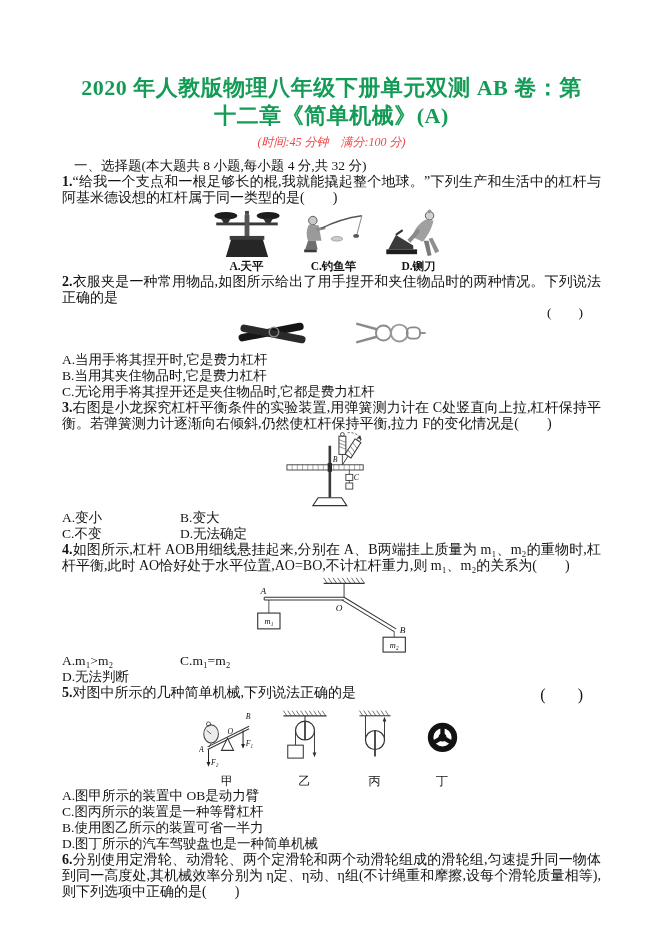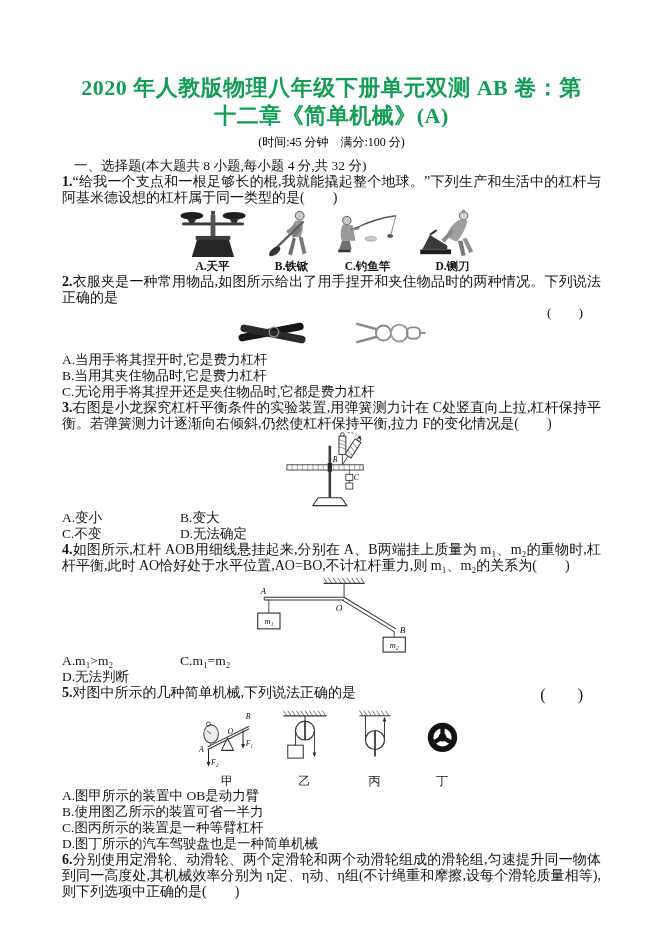--- a/index.html
+++ b/index.html
@@ -1,21 +1,21 @@
 <!DOCTYPE html>
 <html><head>
 <meta charset="utf-8">
 <style>
   html,body{margin:0;padding:0;background:#ffffff;}
   body{width:661px;height:936px;overflow:hidden;
        font-family:"Liberation Serif","DejaVu Serif",serif;color:#141414;}
   .page{width:661px;height:732px;position:relative;}
   .content{padding:74px 60px 0 62px;}
   .title{margin:0;text-align:center;font-size:22px;line-height:28px;font-weight:700;color:#149c57;letter-spacing:.5px;}
-  .subtitle{margin:5px 0 0;text-align:center;font-size:12px;line-height:15px;color:#000000;}
+  .subtitle{margin:5px 0 0;text-align:center;font-size:12px;line-height:15px;color:#ef4444;font-style:italic;}
   .section{margin:7px 12px 0;font-size:13.5px;line-height:17px;}
   p.q{margin:0;font-size:14px;line-height:16px;text-align:justify;}
   .qnum{font-weight:700;}
   .qline{display:flex;justify-content:space-between;align-items:flex-start;}
   .bracket-line{text-align:right;padding-right:18px;font-size:13.5px;line-height:14px;height:14px;}
   .opt{font-size:13.5px;line-height:16px;}
   .opt-grid{display:grid;grid-template-columns:118px 1fr;font-size:13.5px;line-height:16px;}
   .fig{display:flex;justify-content:center;align-items:flex-end;}
   .fig svg{display:block;}
   .fig-cell{display:flex;flex-direction:column;align-items:center;}
@@ -51,33 +51,20 @@
           <path d="M11,10 L21,10 L18,15 L14,15 Z" fill="#2e2e2e"></path>
           <ellipse cx="60" cy="7" rx="12" ry="4" fill="#1d1d1d"></ellipse>
           <path d="M55,10 L65,10 L62,15 L58,15 Z" fill="#2e2e2e"></path>
           <rect x="6" y="14" width="64" height="3" fill="#3a3a3a"></rect>
           <rect x="36" y="2" width="4" height="4" fill="#444"></rect>
           <rect x="35.5" y="6" width="5" height="24" fill="#555"></rect>
           <path d="M22,30 L54,30 L60,50 L16,50 Z" fill="#262626"></path>
           <rect x="20" y="28" width="36" height="4" fill="#3d3d3d"></rect>
         </svg>
         <span class="fig-label">A.天平</span>
-      </div>
-      <div class="fig-cell">
-        <svg width="52" height="50" viewBox="0 0 54 52">
-          <circle cx="35" cy="7" r="4.6" fill="#c9c9c9" stroke="#555" stroke-width="1"></circle>
-          <path d="M31,12 C27,16 25,22 27,29 L36,29 C39,22 39,15 37,12 Z" fill="#9a9a9a"></path>
-          <path d="M31,15 L21,23 L23,26 L32,19 Z" fill="#8a8a8a"></path>
-          <path d="M35,18 L27,27 L30,29 L37,22 Z" fill="#7d7d7d"></path>
-          <path d="M28,29 L23,47 L27,48 L31,31 Z" fill="#6f6f6f"></path>
-          <path d="M34,29 L38,47 L42,46 L38,29 Z" fill="#7a7a7a"></path>
-          <line x1="39" y1="13" x2="9" y2="42" stroke="#5a5a5a" stroke-width="2.4"></line>
-          <ellipse cx="9" cy="44" rx="7" ry="3.4" fill="#333" transform="rotate(-38 9 44)"></ellipse>
-        </svg>
-        <span class="fig-label">B.铁锨</span>
       </div>
       <div class="fig-cell">
         <svg width="68" height="50" viewBox="0 0 70 52">
           <circle cx="13" cy="12" r="4.4" fill="#c9c9c9" stroke="#555" stroke-width="1"></circle>
           <path d="M9,16 C6,21 6,28 8,33 L22,33 L19,17 Z" fill="#9a9a9a"></path>
           <path d="M16,20 L26,18 L26,21 L17,23 Z" fill="#8a8a8a"></path>
           <path d="M8,33 L5,42 L18,42 L16,33 Z" fill="#6f6f6f"></path>
           <rect x="4" y="42" width="13" height="3" fill="#383838"></rect>
           <path d="M22,20 Q42,10 64,7" fill="none" stroke="#555" stroke-width="1.4"></path>
           <line x1="64" y1="7" x2="59" y2="26" stroke="#777" stroke-width="0.9"></line>
@@ -301,20 +288,20 @@
           <circle cx="26" cy="34" r="4.6" fill="#121212"></circle>
           <line x1="26" y1="34" x2="26" y2="23" stroke="#121212" stroke-width="5"></line>
           <line x1="26" y1="34" x2="16.5" y2="39.5" stroke="#121212" stroke-width="5"></line>
           <line x1="26" y1="34" x2="35.5" y2="39.5" stroke="#121212" stroke-width="5"></line>
         </svg>
         <span class="fig-label">丁</span>
       </div>
     </div>
 
     <div class="opt">A.图甲所示的装置中 OB是动力臂</div>
+    <div class="opt">C.图丙所示的装置是一种等臂杠杆</div>
     <div class="opt">B.使用图乙所示的装置可省一半力</div>
-    <div class="opt">C.图丙所示的装置是一种等臂杠杆</div>
     <div class="opt">D.图丁所示的汽车驾驶盘也是一种简单机械</div>
 
     <p class="q"><b class="qnum">6.</b><span>分别使用定滑轮、动滑轮、两个定滑轮和两个动滑轮组成的滑轮组,匀速提升同一物体到同一高度处,其机械效率分别为 η定、η动、η组(不计绳重和摩擦,设每个滑轮质量相等),则下列选项中正确的是(　　)</span></p>
 
   </div>
 </div>
 
 </body></html>

